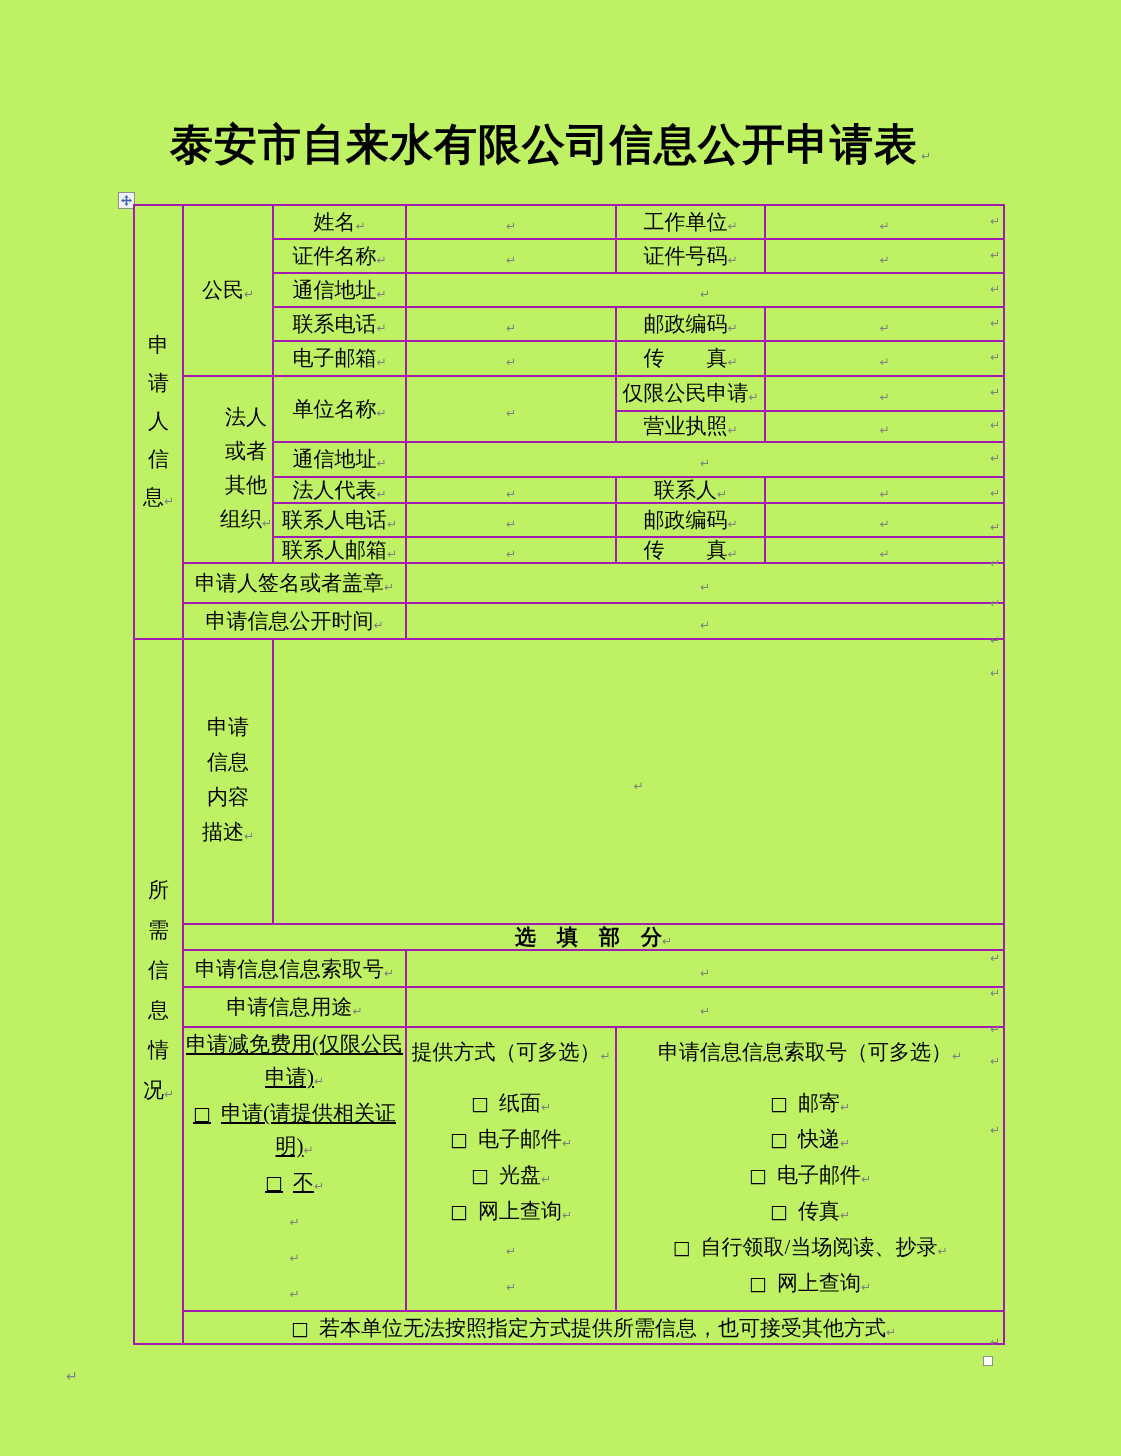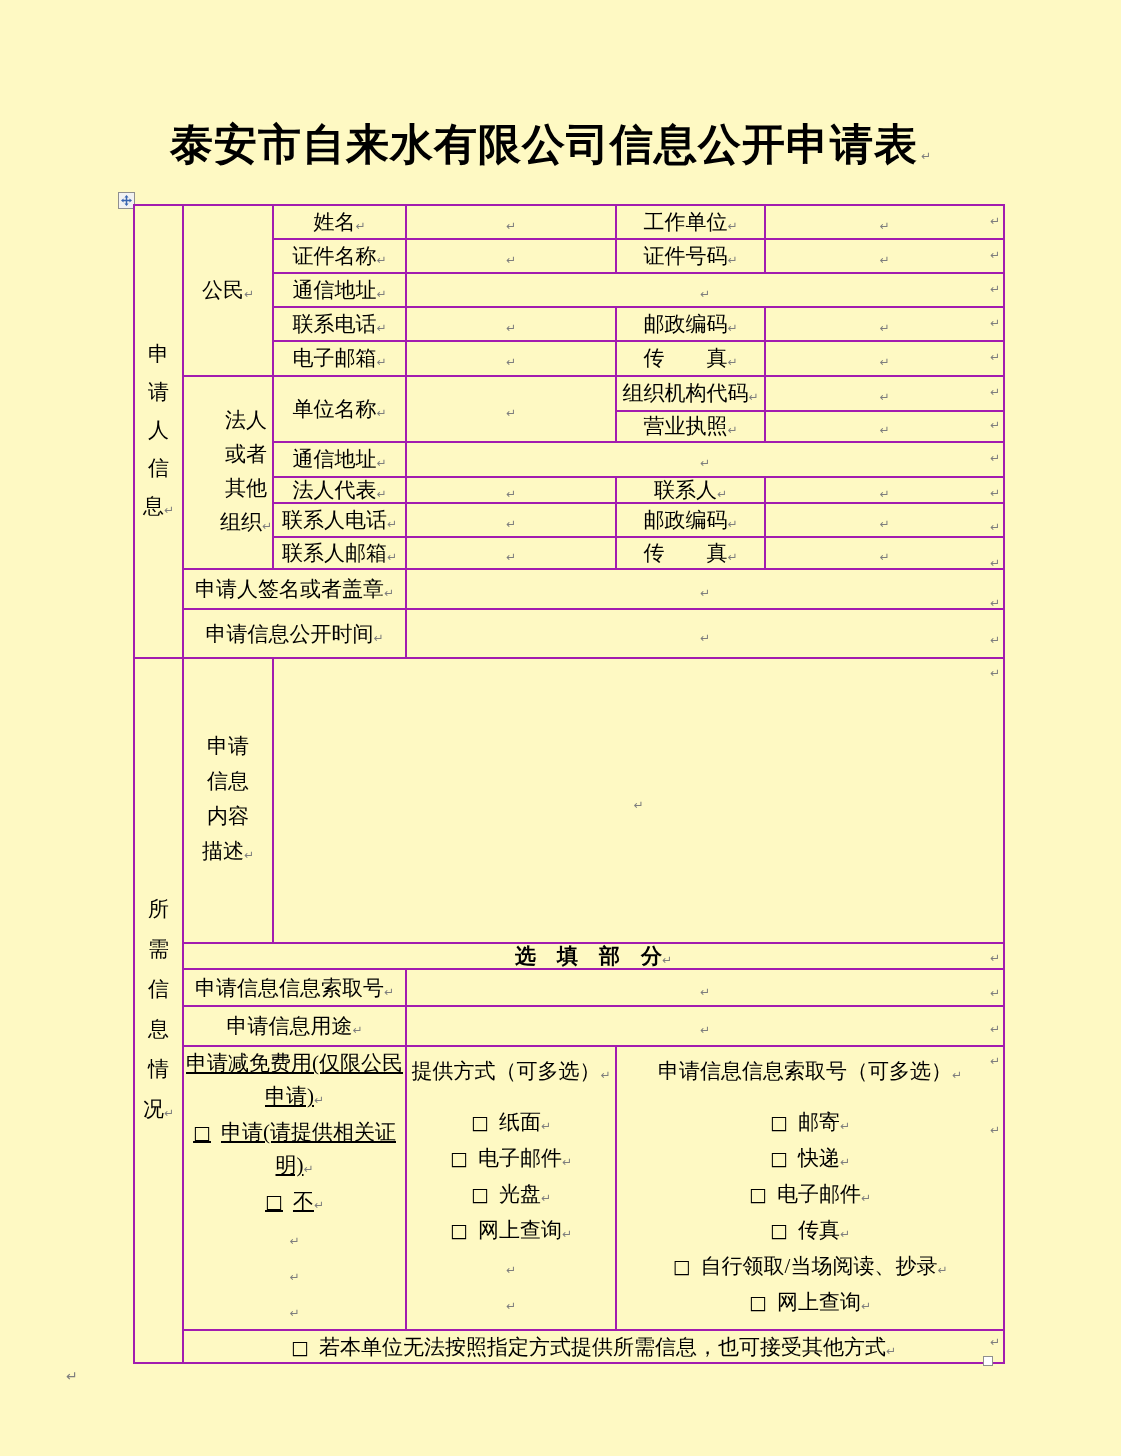--- a/index.html
+++ b/index.html
@@ -1,17 +1,17 @@
 <!DOCTYPE html>
 <html><head>
 <meta charset="utf-8">
 <title>信息公开申请表</title>
 <style>
   html,body{margin:0;padding:0;background:#ffffff;}
-  .page{position:relative;width:1121px;height:1456px;background:#fef9c3;
+  .page{position:relative;width:1121px;height:1456px;background:#bef264;
         font-family:"Liberation Serif","DejaVu Serif",serif;color:#000;overflow:hidden;}
   .doc-title{position:absolute;top:116px;left:0;width:1101px;margin:0;text-align:center;
              font-size:43px;font-weight:bold;letter-spacing:1px;white-space:nowrap;}
   
   .p{font-family:"DejaVu Sans",sans-serif;font-size:12px;color:#7e7e7e;font-weight:normal;
      letter-spacing:0;display:inline-block;vertical-align:baseline;position:relative;top:1px;}
   .ml{margin-left:3px;}
   
   table.form{position:absolute;left:133px;top:204px;border-collapse:collapse;table-layout:fixed;}
   .form td{border:2px solid #a21caf;padding:0;text-align:center;vertical-align:middle;
@@ -109,21 +109,21 @@
 
       <tr style="height:35px">
         <td rowspan="6" class="grp-legal">
           <div>法人</div>
           <div>或者</div>
           <div>其他</div>
           <div class="nowrap"><span>组织</span><span class="p">↵</span></div>
         </td>
         <td rowspan="2"><span>单位名称</span><span class="p">↵</span></td>
         <td rowspan="2"><span class="p">↵</span></td>
-        <td><span>组织机构代码</span><span class="p">↵</span></td>
+        <td><span>仅限公民申请</span><span class="p">↵</span></td>
         <td><span class="p">↵</span></td>
       </tr>
 
       <tr style="height:31px">
         <td><span>营业执照</span><span class="p">↵</span></td>
         <td><span class="p">↵</span></td>
       </tr>
 
       <tr style="height:35px">
         <td><span>通信地址</span><span class="p">↵</span></td>
@@ -137,33 +137,33 @@
         <td><span class="p">↵</span></td>
       </tr>
 
       <tr style="height:34px">
         <td><span>联系人电话</span><span class="p">↵</span></td>
         <td><span class="p">↵</span></td>
         <td><span>邮政编码</span><span class="p">↵</span></td>
         <td><span class="p">↵</span></td>
       </tr>
 
-      <tr style="height:32px">
+      <tr style="height:26px">
         <td><span>联系人邮箱</span><span class="p">↵</span></td>
         <td><span class="p">↵</span></td>
         <td><span>传　　真</span><span class="p">↵</span></td>
         <td><span class="p">↵</span></td>
       </tr>
 
       <tr style="height:40px">
         <td colspan="2"><span>申请人签名或者盖章</span><span class="p">↵</span></td>
         <td colspan="3"><span class="p">↵</span></td>
       </tr>
 
-      <tr style="height:49px">
+      <tr style="height:36px">
         <td colspan="2"><span>申请信息公开时间</span><span class="p">↵</span></td>
         <td colspan="3"><span class="p">↵</span></td>
       </tr>
 
       <tr style="height:285px">
         <td rowspan="6">
           <div class="vstack-req">
             <div>所</div>
             <div>需</div>
             <div>信</div>

